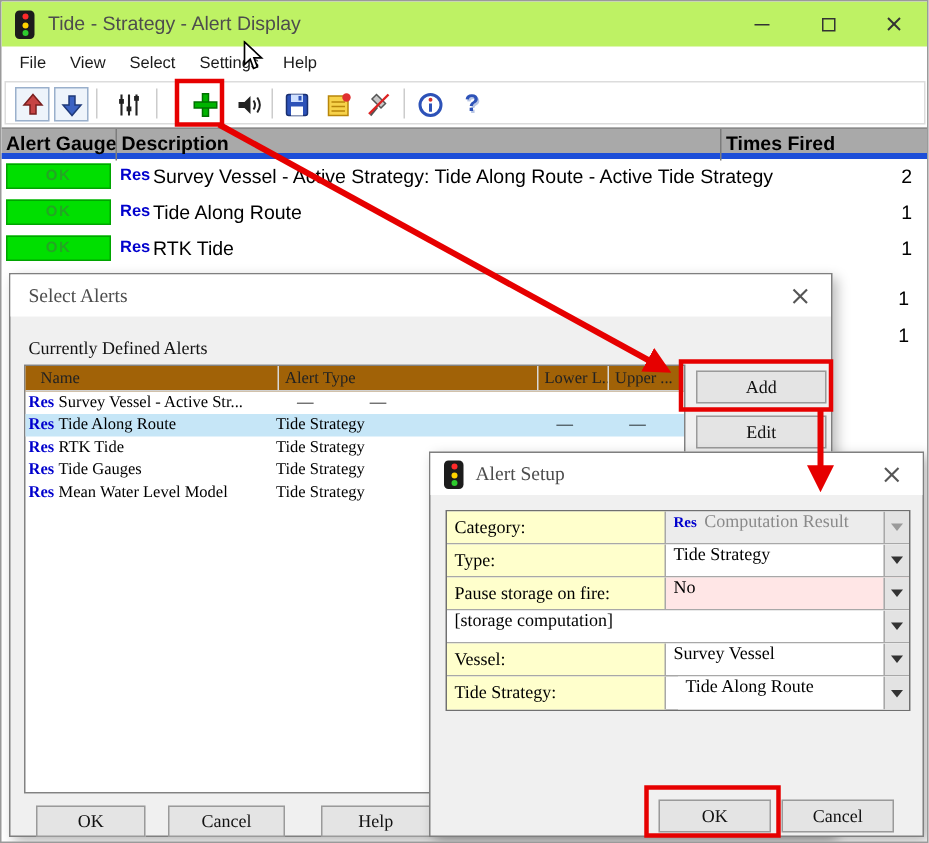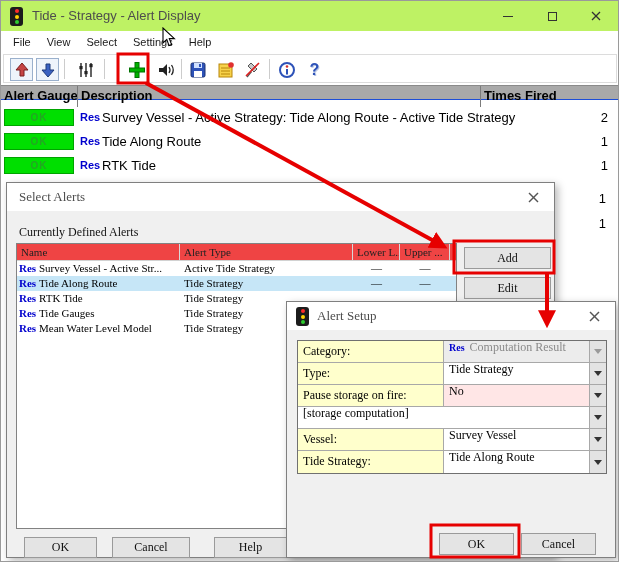--- a/index.html
+++ b/index.html
@@ -22,22 +22,22 @@
   .menubar { position:absolute; top:30px; left:0; width:100%; height:23px; display:flex; padding-left:4px; }
   .menu-item { padding:0 8px; font-size:11px; line-height:23px; color:#1a1a1a; }
 
   .toolbar { position:absolute; top:53px; left:2px; width:614px; height:29px; border:1px solid #dcdcdc; background:#fff; }
   .tb-icon { position:absolute; top:3px; width:23px; height:23px; display:flex; align-items:center; justify-content:center; }
   .tb-boxed { border:1px solid #9ab0cc; background:#eef4fb; }
   .tb-sep { position:absolute; top:4px; width:0; height:20px; border-left:1px solid #cccccc; }
   .help-glyph { color:#2d52b8; font-weight:bold; font-size:16px; text-shadow:1px 1px 0 #b9c6e4; }
 
   
-  .tbl-head { position:absolute; top:84px; left:0; width:619px; height:15px; background:#a9a9a9;
-              border-top:1px solid #8a8a8a; border-bottom:1px solid #1d4ed8; }
+  .tbl-head { position:absolute; top:84px; left:0; width:619px; height:21px; background:#a9a9a9;
+              border-top:1px solid #8a8a8a; border-bottom:4px solid #1d4ed8; }
   .tbl-head span { position:absolute; top:0; line-height:20px; font-size:13px; font-weight:bold; color:#000; }
   .col-div { position:absolute; top:0; width:0; height:21px; border-left:1px solid #7c7c7c; }
 
   .alert-row { position:absolute; left:0; width:619px; height:24px; }
   .ok-badge { position:absolute; left:3px; top:3px; width:70px; height:17px; background:#00df00;
               border:1px solid #00a400; display:flex; align-items:center; justify-content:center;
               font-size:10px; font-weight:bold; color:#23a623; letter-spacing:1px; }
   .res-tag { position:absolute; left:79px; top:5px; font-size:11px; font-weight:bold; color:#0000cd; }
   .row-desc { position:absolute; left:101px; top:4px; font-size:13px; color:#000; white-space:nowrap; }
   .row-times { position:absolute; right:12px; top:4px; width:34px; text-align:right; font-size:13px; color:#000; }
@@ -45,39 +45,39 @@
 
   
   .dialog { position:absolute; background:#f0f0f0; border:1px solid #7f7f7f; box-shadow:3px 3px 8px rgba(0,0,0,.28);font-family:Liberation Serif, serif; }
   .dlg-title { position:absolute; top:0; left:0; right:0; height:28px; background:#ffffff; }
   .dlg-title-text { position:absolute; left:12px; top:0; line-height:28px; font-size:13px; color:#4d4d4d; }
   .dlg-close { position:absolute; right:0; top:0; width:42px; height:28px; display:flex; align-items:center; justify-content:center; }
 
   .dlg1 { left:5px; top:181px; width:549px; height:376px; z-index:2; }
   .section-label { position:absolute; left:12px; top:42px; font-size:12px; color:#111; }
   .alert-list { position:absolute; left:9px; top:60px; width:441px; height:286px; background:#ffffff; border:1px solid #828282; }
-  .list-head { display:flex; height:17px; background:#ef4444; border-bottom:1px solid #d2d2d2; }
+  .list-head { display:flex; height:17px; background:#a16207; border-bottom:1px solid #d2d2d2;justify-content:flex-end; }
   .list-head .hc { font-size:11px; color:#222; padding-left:4px; line-height:16px; border-right:1px solid #d8d8d8; overflow:hidden; white-space:nowrap; }
   .hc-name{width:163px}.hc-type{width:173px}.hc-lower{width:47px}.hc-upper{width:50px}
   .list-row { display:flex; height:15px; font-size:11px; line-height:15px; color:#000; }
   .list-row.selected { background:#c6e6f7; }
   .lc { overflow:hidden; white-space:nowrap; }
   .lc-name { width:163px; display:flex; }
   .lc-name .ltag { width:22px; padding-left:2px; font-weight:bold; color:#0000cd; }
   .lc-type { width:173px; padding-left:4px; }
   .lc-lower { width:47px; text-align:center; }
   .lc-upper { width:50px; text-align:center; }
 
   .btn { position:absolute; background:#e4e4e4; border:1px solid #9a9a9a; font-size:12px; color:#111;
          font-family:inherit; display:flex; align-items:center; justify-content:center; cursor:default; }
 
   .dlg2 { left:285px; top:300px; width:330px; height:257px; z-index:3; }
   .setup-form { position:absolute; left:10px; top:38px; width:310px; border:1px solid #707070; background:#fff; }
   .form-row { display:flex; height:22px; border-bottom:1px solid #a8a8a8; }
-  .form-row:last-child { border-bottom:none; }
+  .form-row:last-child { border-bottom:none;gap:8px; }
   .f-label { width:146px; background:#ffffcc; border-right:1px solid #a8a8a8; padding-left:5px;
              font-size:12px; line-height:21px; color:#000; white-space:nowrap; overflow:hidden; }
   .f-value { flex:1; position:relative; background:#ffffff; padding-left:5px; padding-right:19px;
              font-size:12px; line-height:13px; color:#000; white-space:nowrap; overflow:hidden; }
   .f-value.disabled { background:#ececec; color:#8a8a8a; }
   .f-value.pinkish { background:#ffe6e6; }
   .f-tag { font-size:10px; font-weight:bold; color:#0000cd; margin-right:5px; }
   .combo-btn { position:absolute; right:0; top:0; bottom:0; width:17px; background:#e3e3e3;
                border-left:1px solid #a8a8a8; display:flex; align-items:center; justify-content:center; }
   .combo-btn i { display:block; width:0; height:0; border:4px solid transparent; border-top:5px solid #333; margin-top:4px; }
@@ -243,21 +243,20 @@
         <div class="hc hc-name">Name</div>
         <div class="hc hc-type">Alert Type</div>
         <div class="hc hc-lower">Lower L...</div>
         <div class="hc hc-upper">Upper ...</div>
       </div>
       <div class="list-row">
         <div class="lc lc-name">
             <span class="ltag">Res</span>
             <span>Survey Vessel - Active Str...</span>
           </div>
-        <div class="lc lc-type">Active Tide Strategy</div>
         <div class="lc lc-lower">—</div>
         <div class="lc lc-upper">—</div>
       </div>
       <div class="list-row selected">
         <div class="lc lc-name">
             <span class="ltag">Res</span>
             <span>Tide Along Route</span>
           </div>
         <div class="lc lc-type">Tide Strategy</div>
         <div class="lc lc-lower">—</div>

